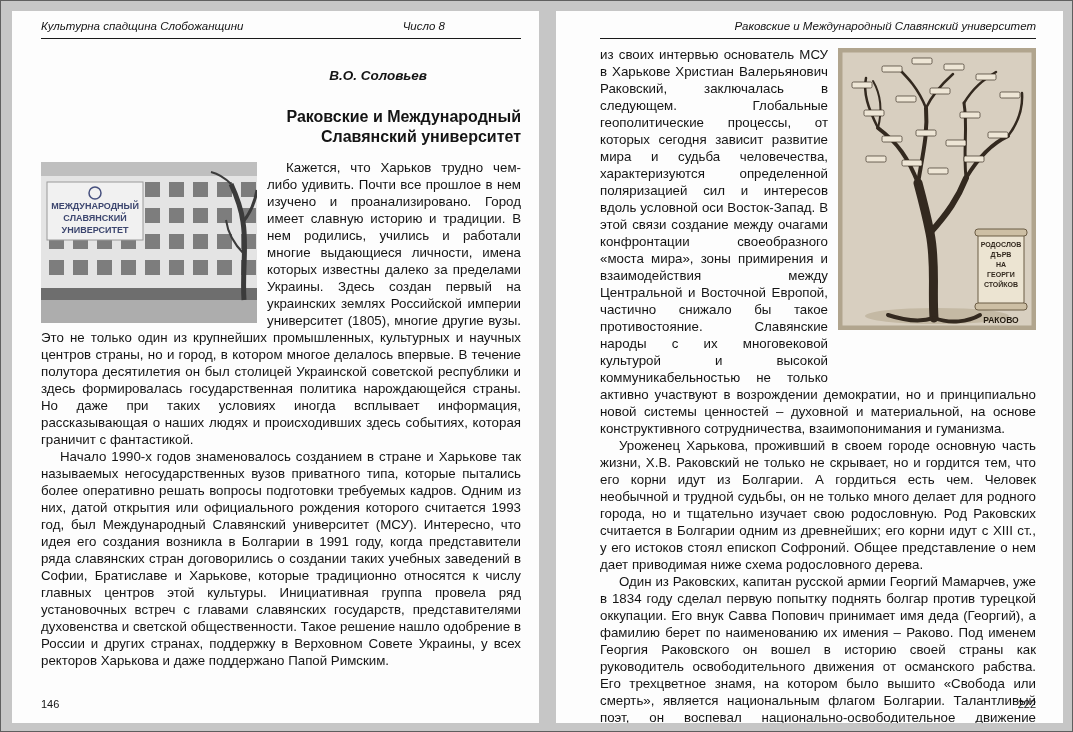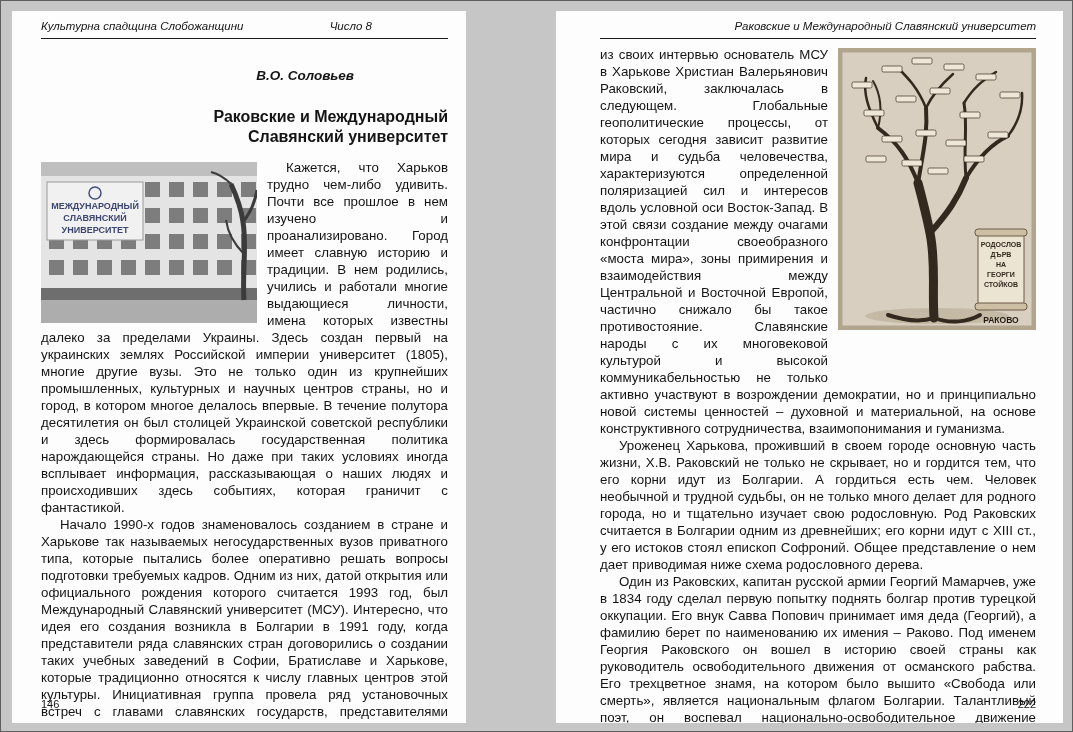--- a/index.html
+++ b/index.html
@@ -1,19 +1,19 @@
 <!DOCTYPE html>
 <html><head>
 <meta charset="utf-8">
 <style>
   html,body{margin:0;padding:0;}
   body{background:#8f8f8f;font-family:"Liberation Sans",sans-serif;color:#141414;}
   .spread{position:relative;width:1073px;height:732px;background:#c6c6c6;border:1px solid #5f5f5f;box-sizing:border-box;overflow:hidden;}
   .page{position:absolute;top:10px;height:712px;background:#fdfdfd;box-sizing:border-box;overflow:hidden;}
-  .page-left{left:11px;width:454px;padding:9px 18px 0 29px;}
+  .page-left{left:11px;width:527px;padding:9px 18px 0 29px;}
   .page-right{left:555px;width:507px;padding:9px 27px 4px 44px;}
   .running-head{position:relative;font-size:11.5px;font-style:italic;height:15px;white-space:nowrap;}
   .running-head.right{text-align:right;}
   .rh-center{position:absolute;right:76px;top:0;}
   .head-rule{height:0;border:none;border-top:1px solid #1a1a1a;margin:3px 0 0 0;}
   .author{margin-top:29px;text-align:right;padding-right:94px;font-weight:bold;font-style:italic;font-size:13.5px;}
   .article-title{margin:24px 0 0 0;text-align:right;font-weight:bold;font-size:16px;line-height:1.25;}
   .body-copy{margin-top:12px;font-size:13.3px;line-height:17px;text-align:justify;}
   .body-copy.rp{margin-top:7px;}
   .body-copy p{margin:0;}

